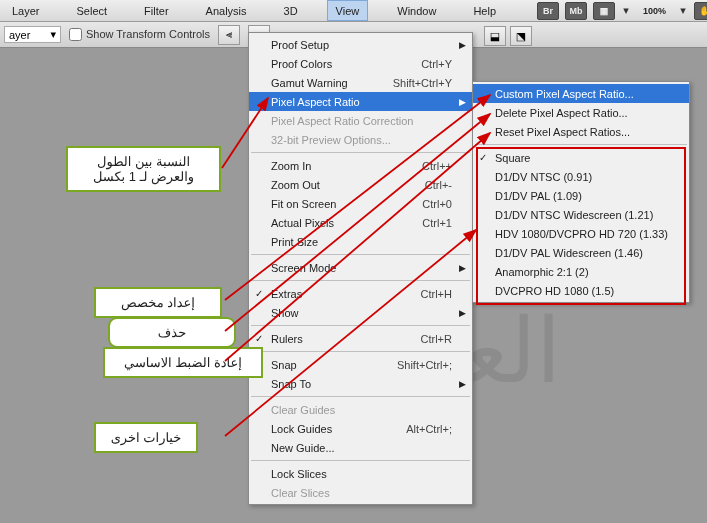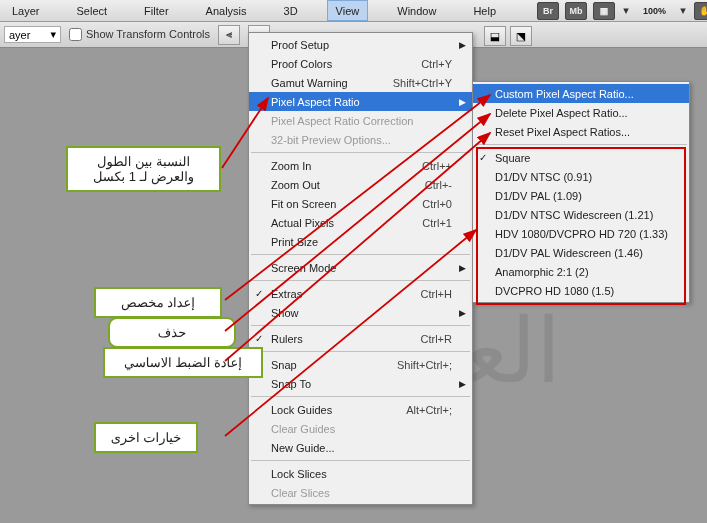--- a/index.html
+++ b/index.html
@@ -241,26 +241,26 @@
     <div class="dd-item">
       <span class="dd-check">✓</span>
       <span>Snap</span>
       <span class="dd-shortcut">Shift+Ctrl+;</span>
     </div>
     <div class="dd-item">
       <span>Snap To</span>
       <span class="dd-sub">▶</span>
     </div>
     <div class="dd-sep"></div>
+    <div class="dd-item disabled">
+      <span>Clear Guides</span>
+    </div>
     <div class="dd-item">
       <span>Lock Guides</span>
       <span class="dd-shortcut">Alt+Ctrl+;</span>
-    </div>
-    <div class="dd-item disabled">
-      <span>Clear Guides</span>
     </div>
     <div class="dd-item">
       <span>New Guide...</span>
     </div>
     <div class="dd-sep"></div>
     <div class="dd-item">
       <span>Lock Slices</span>
     </div>
     <div class="dd-item disabled">
       <span>Clear Slices</span>

